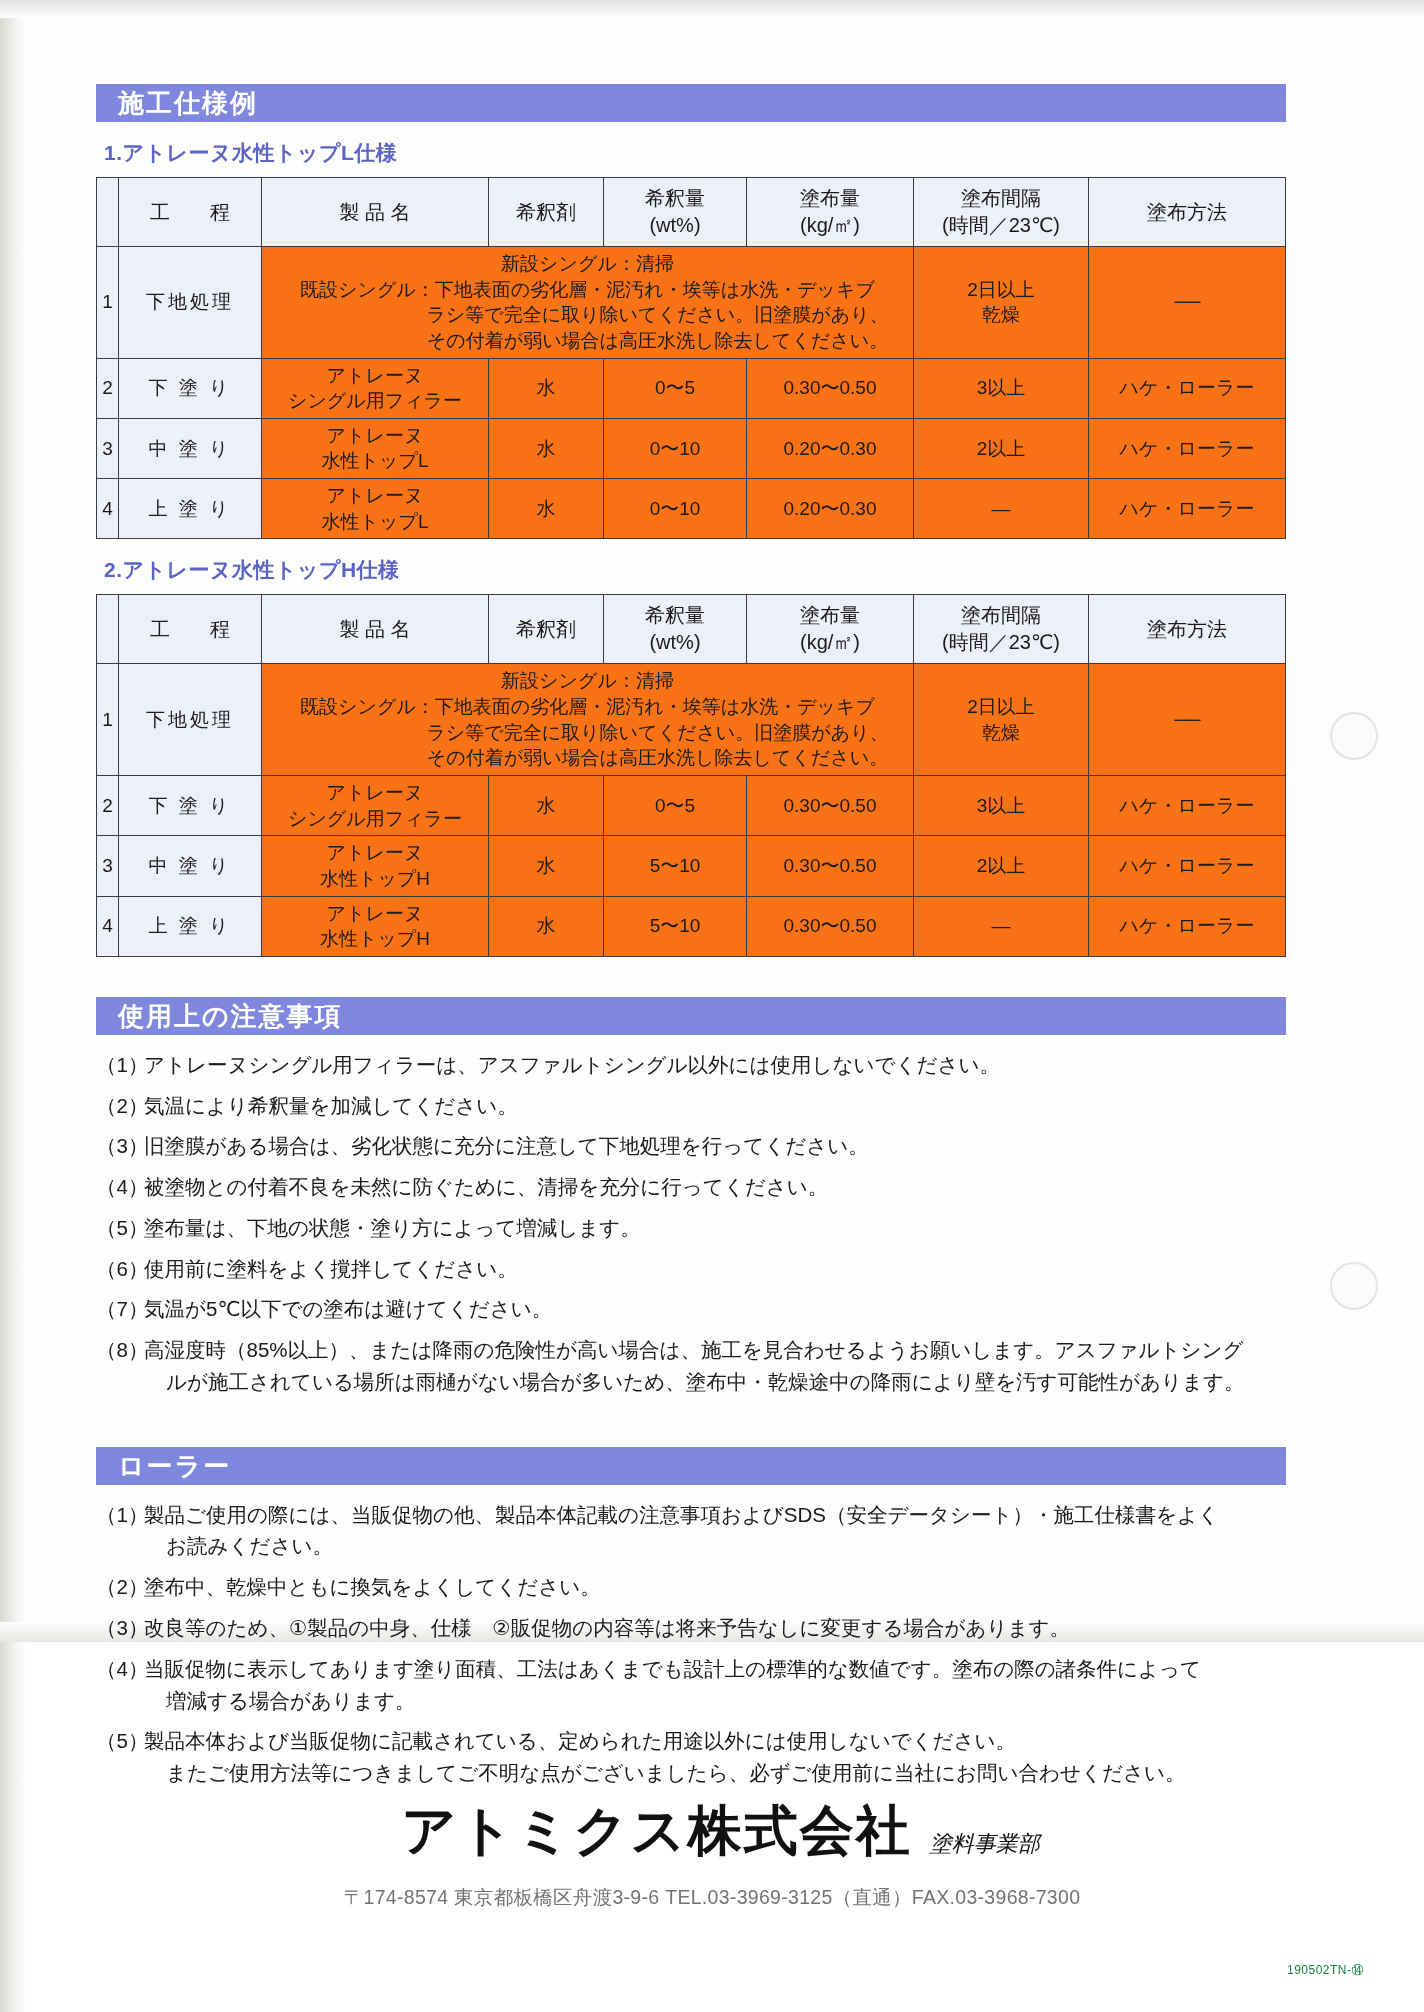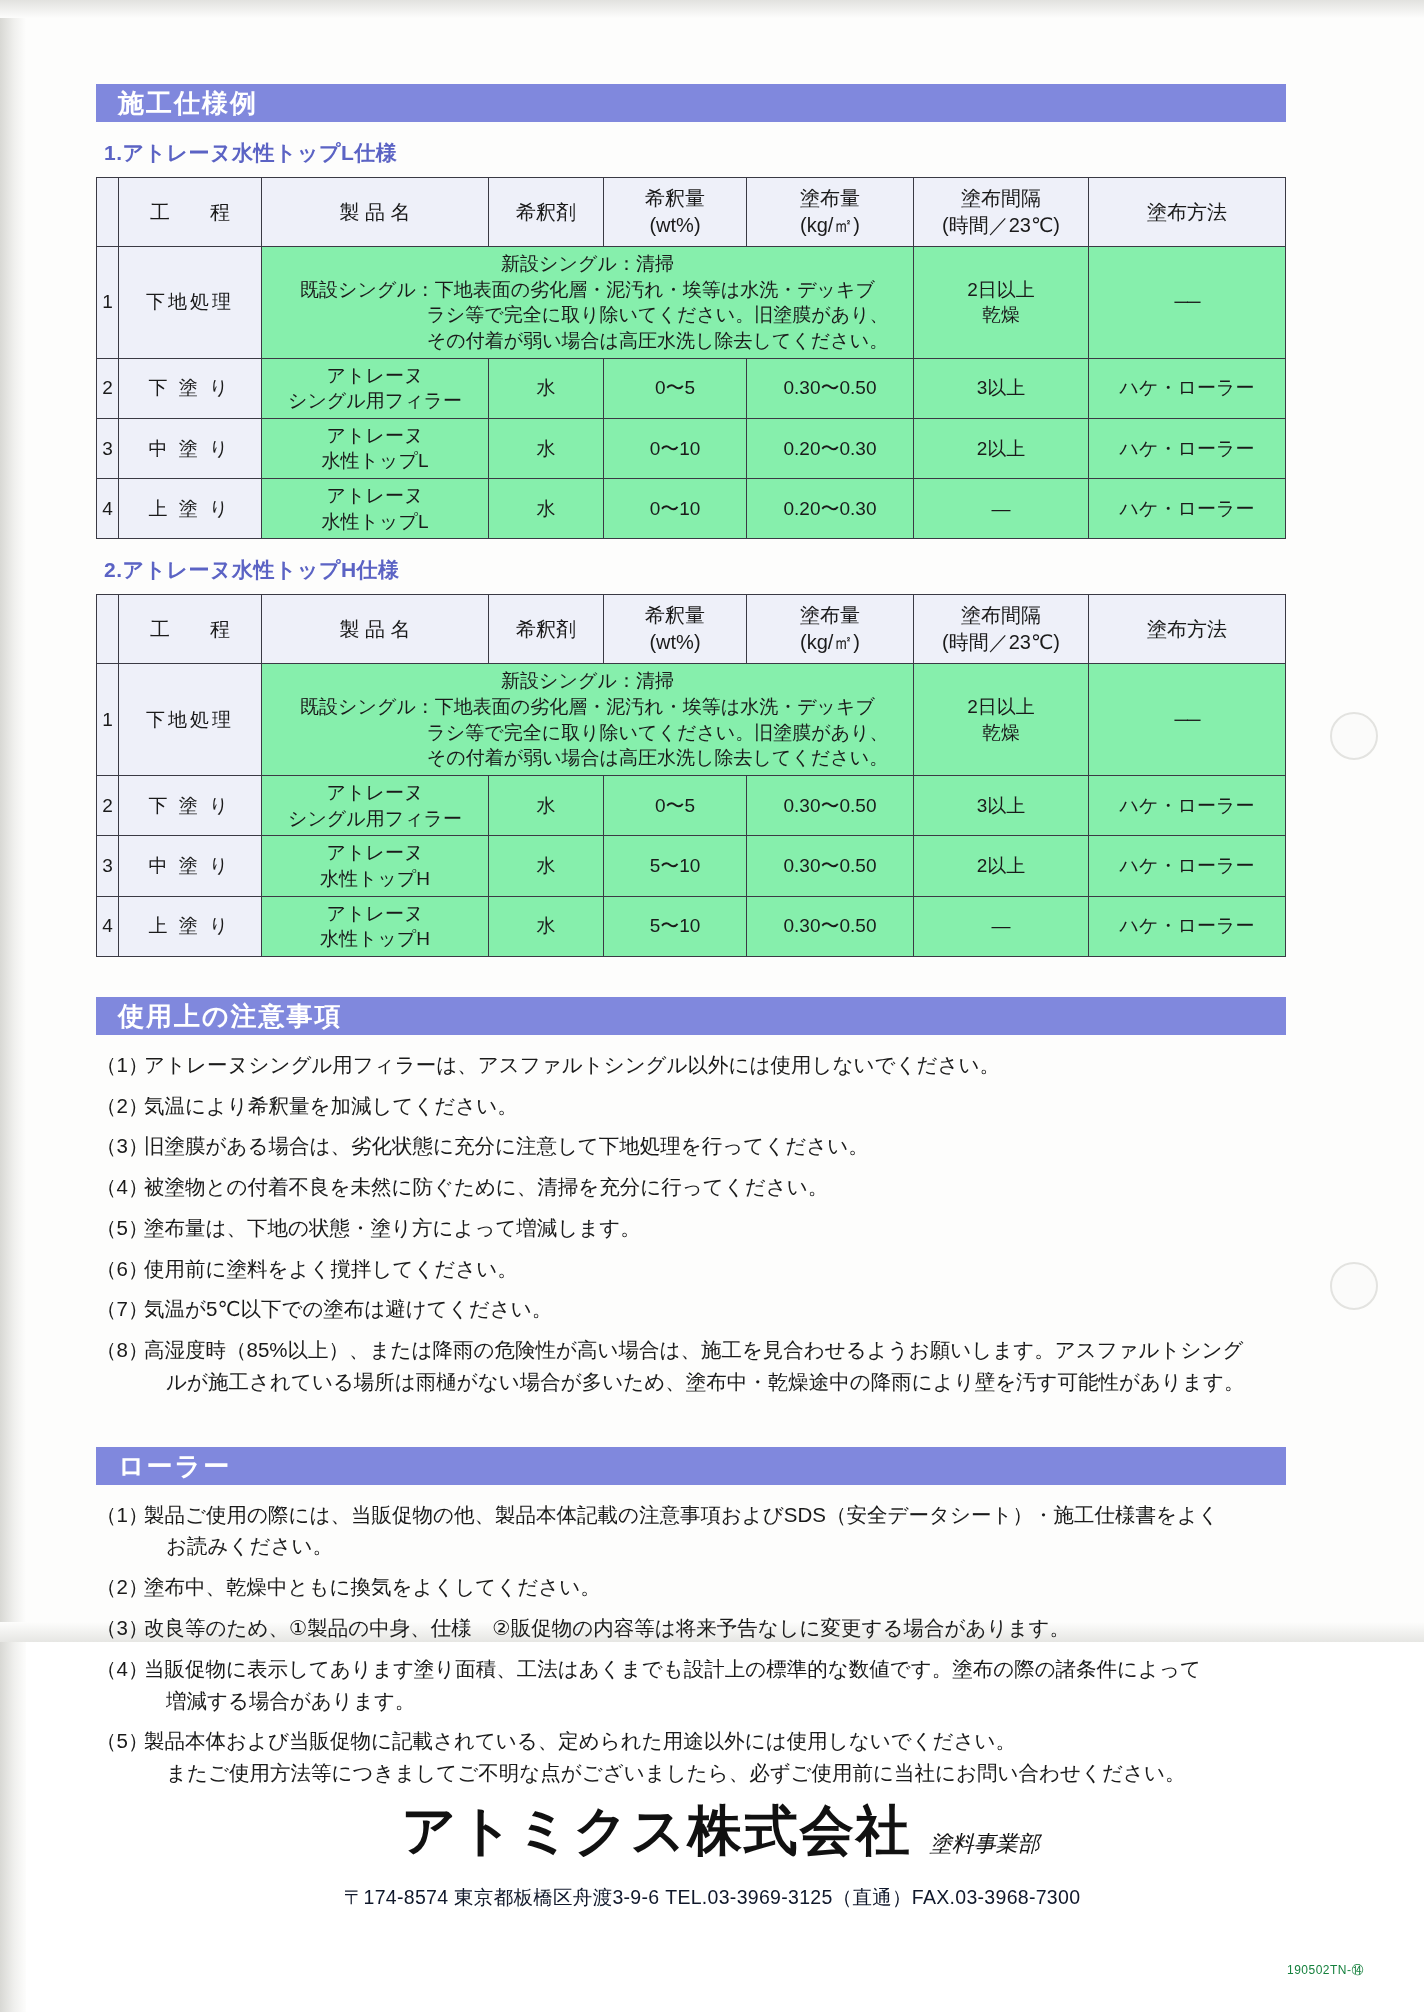--- a/index.html
+++ b/index.html
@@ -74,21 +74,21 @@
     font-weight: bold;
     margin: 17px 0 10px 8px;
     letter-spacing: 0.5px;
   }
 
   
   table.spec {
     border-collapse: collapse;
     width: 1190px;
     table-layout: fixed;
-    background: #86efac;
+    background: #f97316;
   }
   table.spec th, table.spec td {
     border: 1px solid #3a3a44;
     font-size: 19px;
     text-align: center;
     vertical-align: middle;
     padding: 4px 3px;
     line-height: 1.35;
   }
   table.spec thead th {
@@ -187,21 +187,21 @@
   }
   .company-dept {
     font-size: 22px;
     color: #111111;
     padding-bottom: 9px;
     font-style: italic;
   }
   .address {
     margin-top: 16px;
     font-size: 19.5px;
-    color: #0f172a;
+    color: #737373;
     letter-spacing: 0.3px;
   }
   .doc-code {
     position: absolute;
     right: 60px;
     top: 1962px;
     font-size: 12px;
     color: #15803d;
     letter-spacing: 0.5px;
   }

